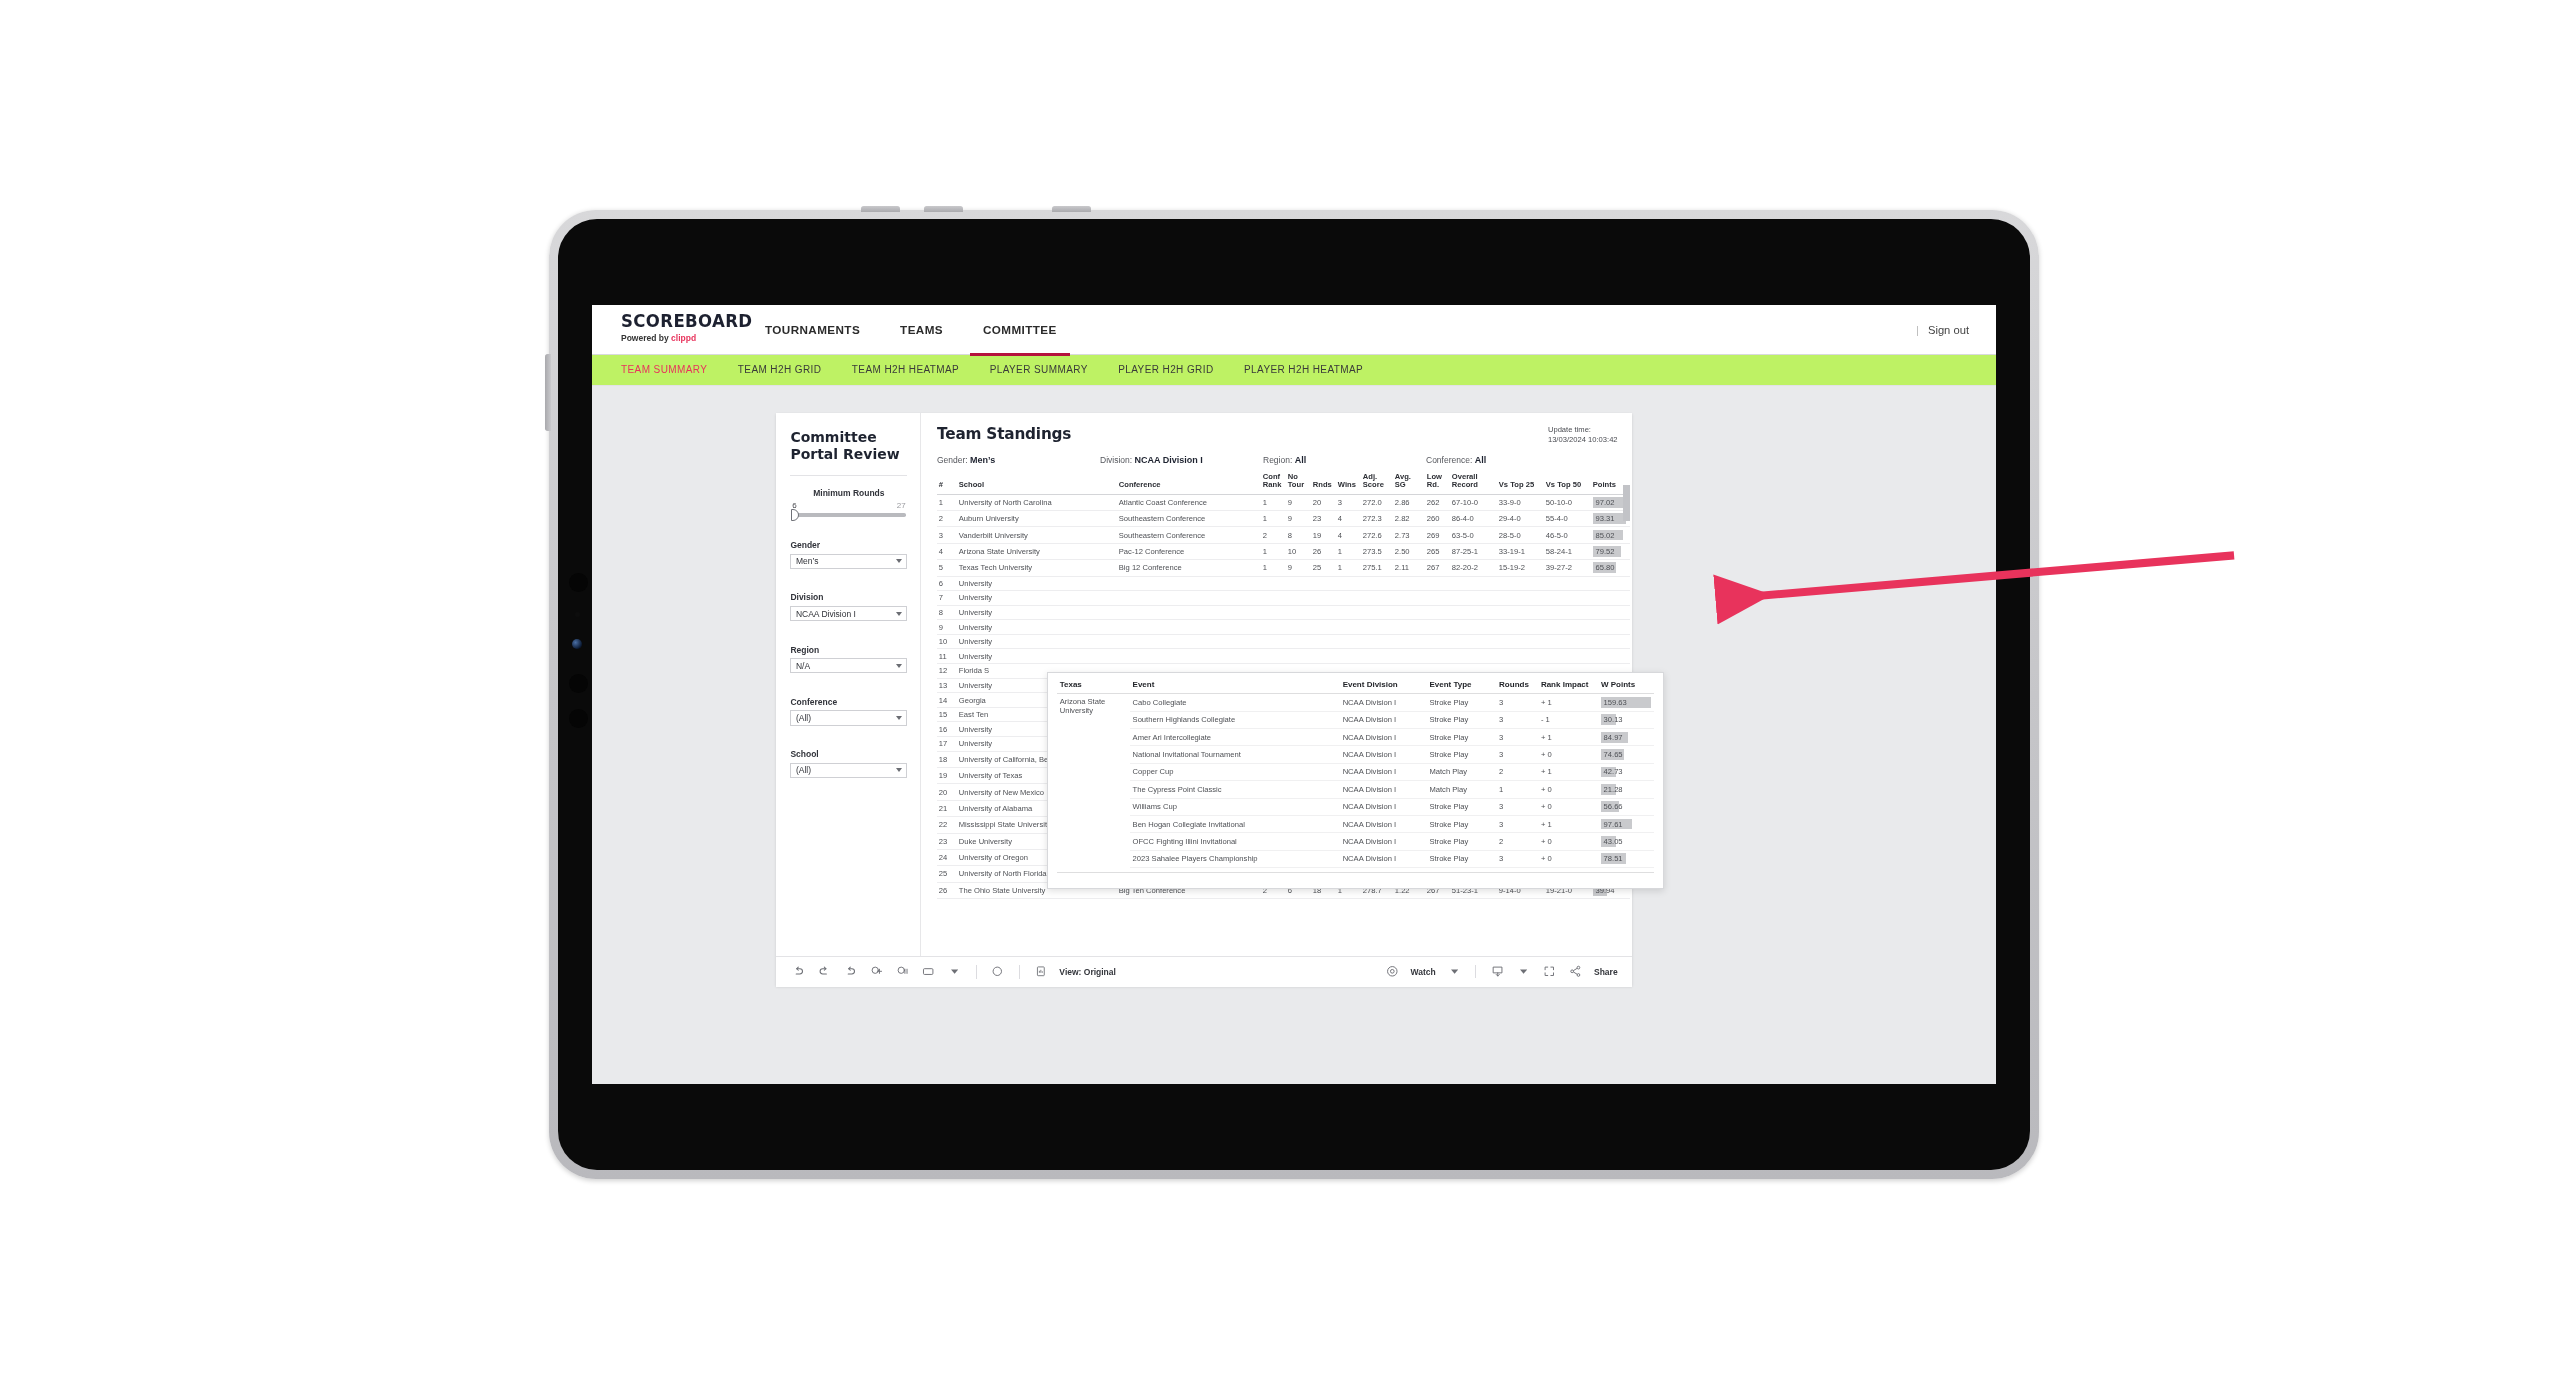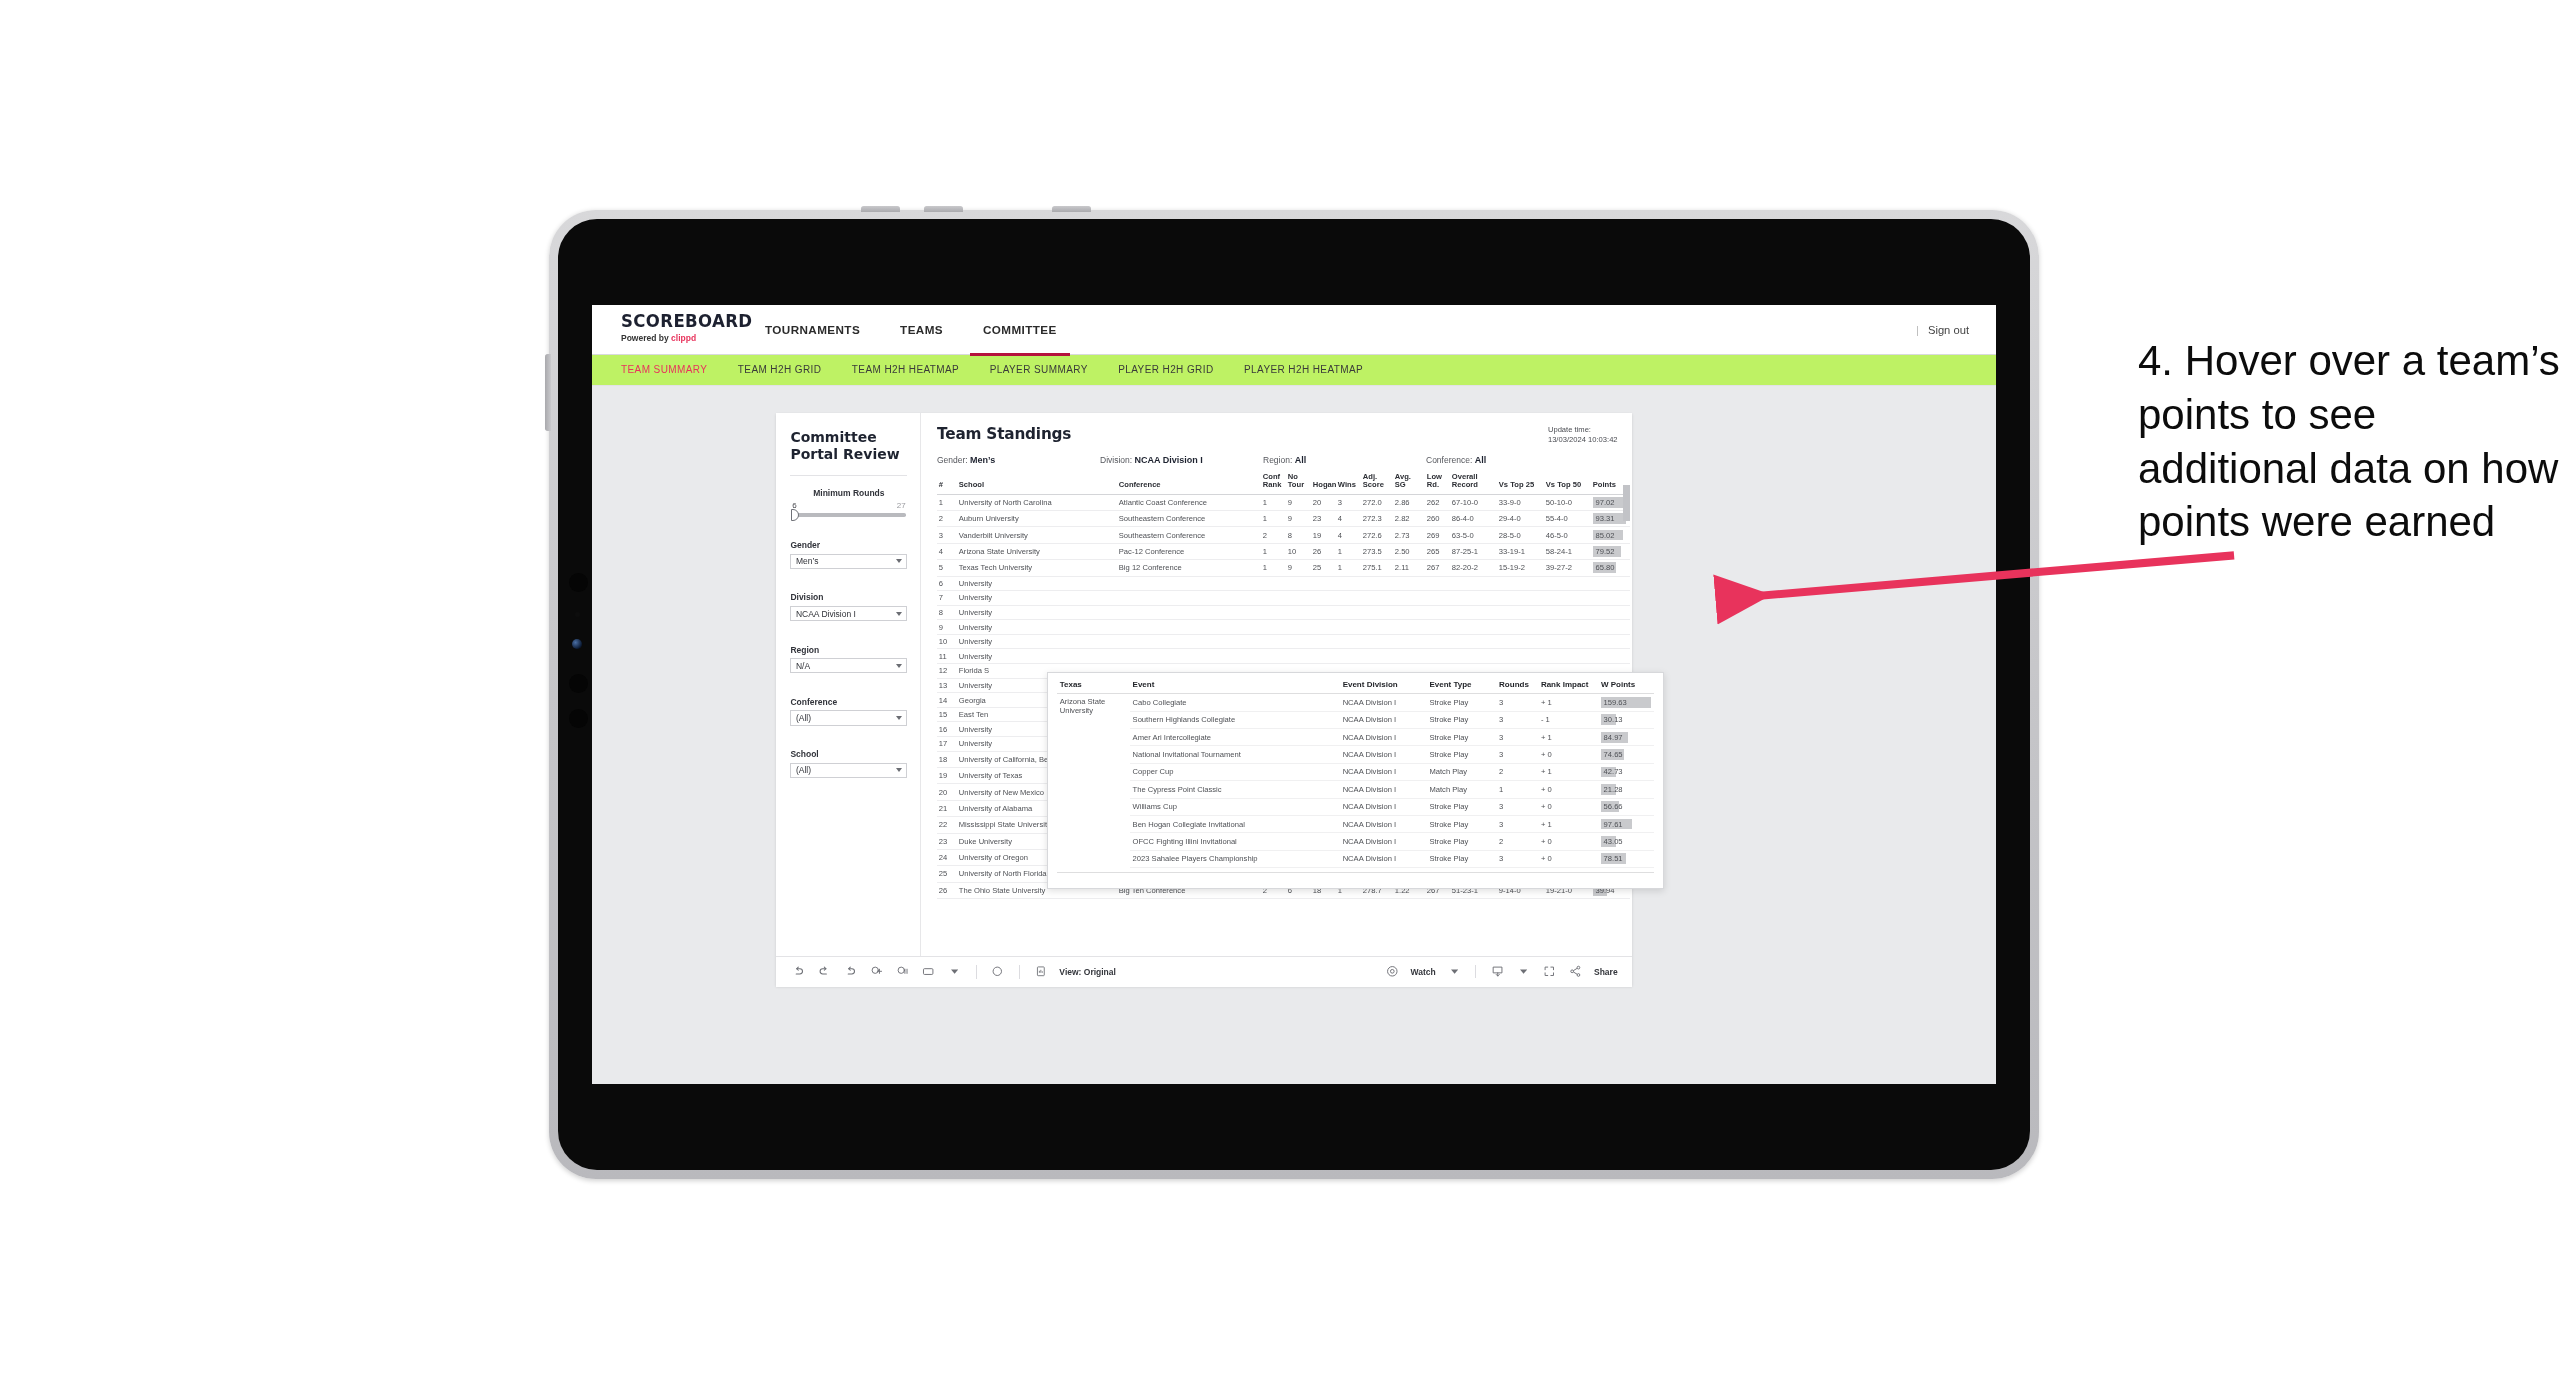--- a/index.html
+++ b/index.html
@@ -363,21 +363,21 @@
 
             <div class="tbl-wrap">
               <table class="standings">
                 <thead>
                   <tr>
                     <th class="c-num">#</th>
                     <th class="c-school">School</th>
                     <th class="c-conf">Conference</th>
                     <th class="c-s num-h">Conf Rank</th>
                     <th class="c-s num-h">No Tour</th>
-                    <th class="c-s num-h">Hogan</th>
+                    <th class="c-s num-h">Rnds</th>
                     <th class="c-s num-h">Wins</th>
                     <th class="c-m num-h">Adj. Score</th>
                     <th class="c-m num-h">Avg. SG</th>
                     <th class="c-s num-h">Low Rd.</th>
                     <th class="c-rec num-h">Overall Record</th>
                     <th class="c-rec num-h">Vs Top 25</th>
                     <th class="c-rec num-h">Vs Top 50</th>
                     <th class="c-pts num-h">Points</th>
                   </tr>
                 </thead>
@@ -1068,15 +1068,14 @@
 
   <svg class="arrow-svg" viewBox="0 0 620 140">
     <defs>
       <marker id="ah" markerWidth="7" markerHeight="7" refX="5.4" refY="3.5" orient="auto">
         <polygon points="0,3.5 7,0.4 7,6.6" fill="#e8335c"></polygon>
       </marker>
     </defs>
     <line x1="600" y1="18" x2="36" y2="66" stroke="#e8335c" stroke-width="9" marker-end="url(#ah)"></line>
   </svg>
 
-  <div class="annot">4. Hover over a team’s points to see additional data on how points were earned</div>
 </div>
 
 
 </body></html>

